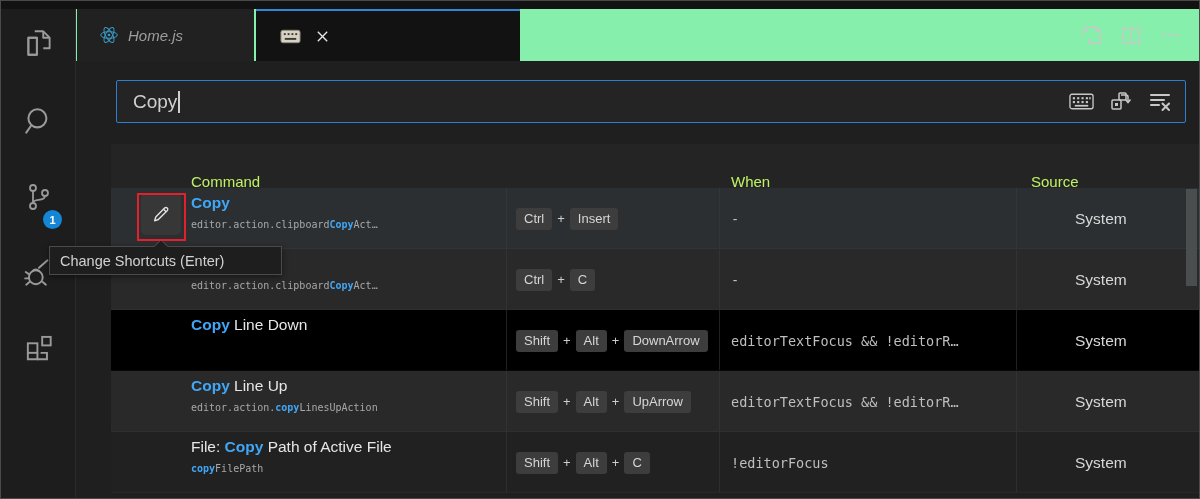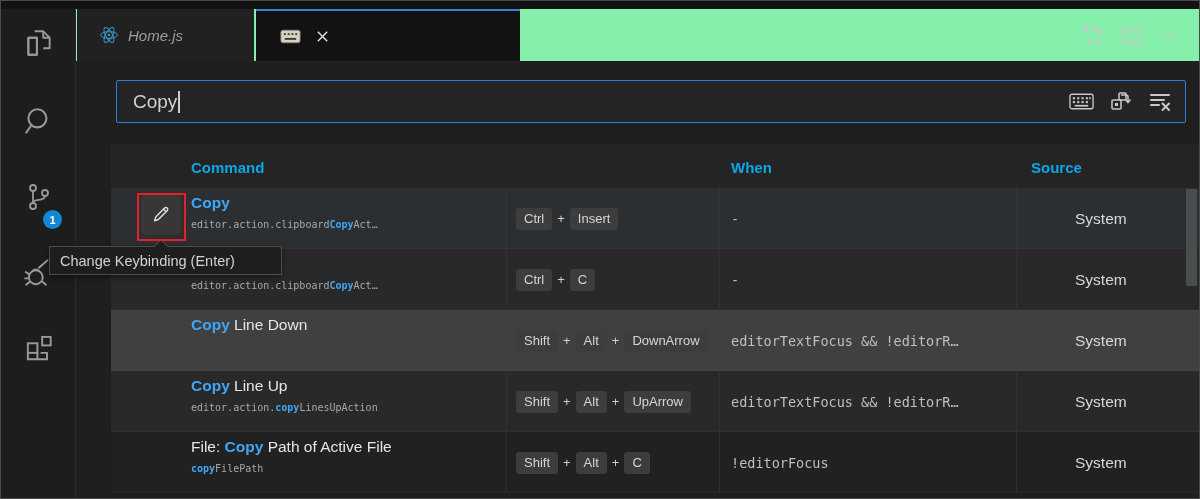--- a/index.html
+++ b/index.html
@@ -35,25 +35,25 @@
   .searchtext { margin-left:16px; font-size:19px; color:#d0d0d0; }
   .caret { display:inline-block; width:1.5px; height:22px; background:#cfcfcf; margin-left:1px;
            vertical-align:-4px; }
   .search-icons { position:absolute; right:13px; top:0; height:100%; display:flex; align-items:center;
                   gap:15px; color:#c8c8c8; }
   .search-icons .icon-btn { display:flex; cursor:pointer; }
 
   
   .kbtable { position:absolute; left:35px; top:83px; width:1089px; }
   .thead { position:relative; height:44px; background:#242424; }
-  .th { position:absolute; top:1px; height:44px; display:flex; align-items:center;
-        color:#0ea5e9; font-size:15px; font-weight:700; }
+  .th { position:absolute; top:15px; height:44px; display:flex; align-items:center;
+        color:#bef264; font-size:15px; font-weight:400; }
   .th-command { left:80px; } .th-keybinding { left:405px; } .th-when { left:620px; } .th-source { left:920px; }
   .row { position:relative; height:61px; border-bottom:1px solid rgba(255,255,255,0.03); }
-  .r1 { background:#2b2f31; } .r2 { background:#292929; } .r3 { background:#404040; }
+  .r1 { background:#2b2f31; } .r2 { background:#292929; } .r3 { background:#000000; }
   .r4 { background:#292929; } .r5 { background:#212121; }
   .colsep { position:absolute; top:0; bottom:0; width:1px; background:#3a3a3a; opacity:.55; }
 
   .cell-cmd { position:absolute; left:80px; top:0; width:310px; height:61px; overflow:hidden; }
   .cmd-title { position:absolute; left:0; top:6px; font-size:15.5px; color:#e6e6e6; white-space:nowrap; }
   .cmd-title .hl { color:#41a6f5; font-weight:700; }
   .cmd-id { position:absolute; left:0; top:31px; font-family:"DejaVu Sans Mono", monospace;
             font-size:10px; color:#a8a8a8; white-space:nowrap; }
   .cmd-id .hl { color:#41a6f5; font-weight:700; }
 
@@ -371,16 +371,16 @@
       </div>
     </div>
 
     <div class="scroll-thumb"></div>
   </div>
 
   <div class="redbox"></div>
 
   <div class="tip-arrow"></div>
   <div class="tooltip">
-    <span class="tiptext">Change Keybinding (Enter)</span>
+    <span class="tiptext">Change Shortcuts (Enter)</span>
   </div>
 
 </div>
 
 </body></html>

